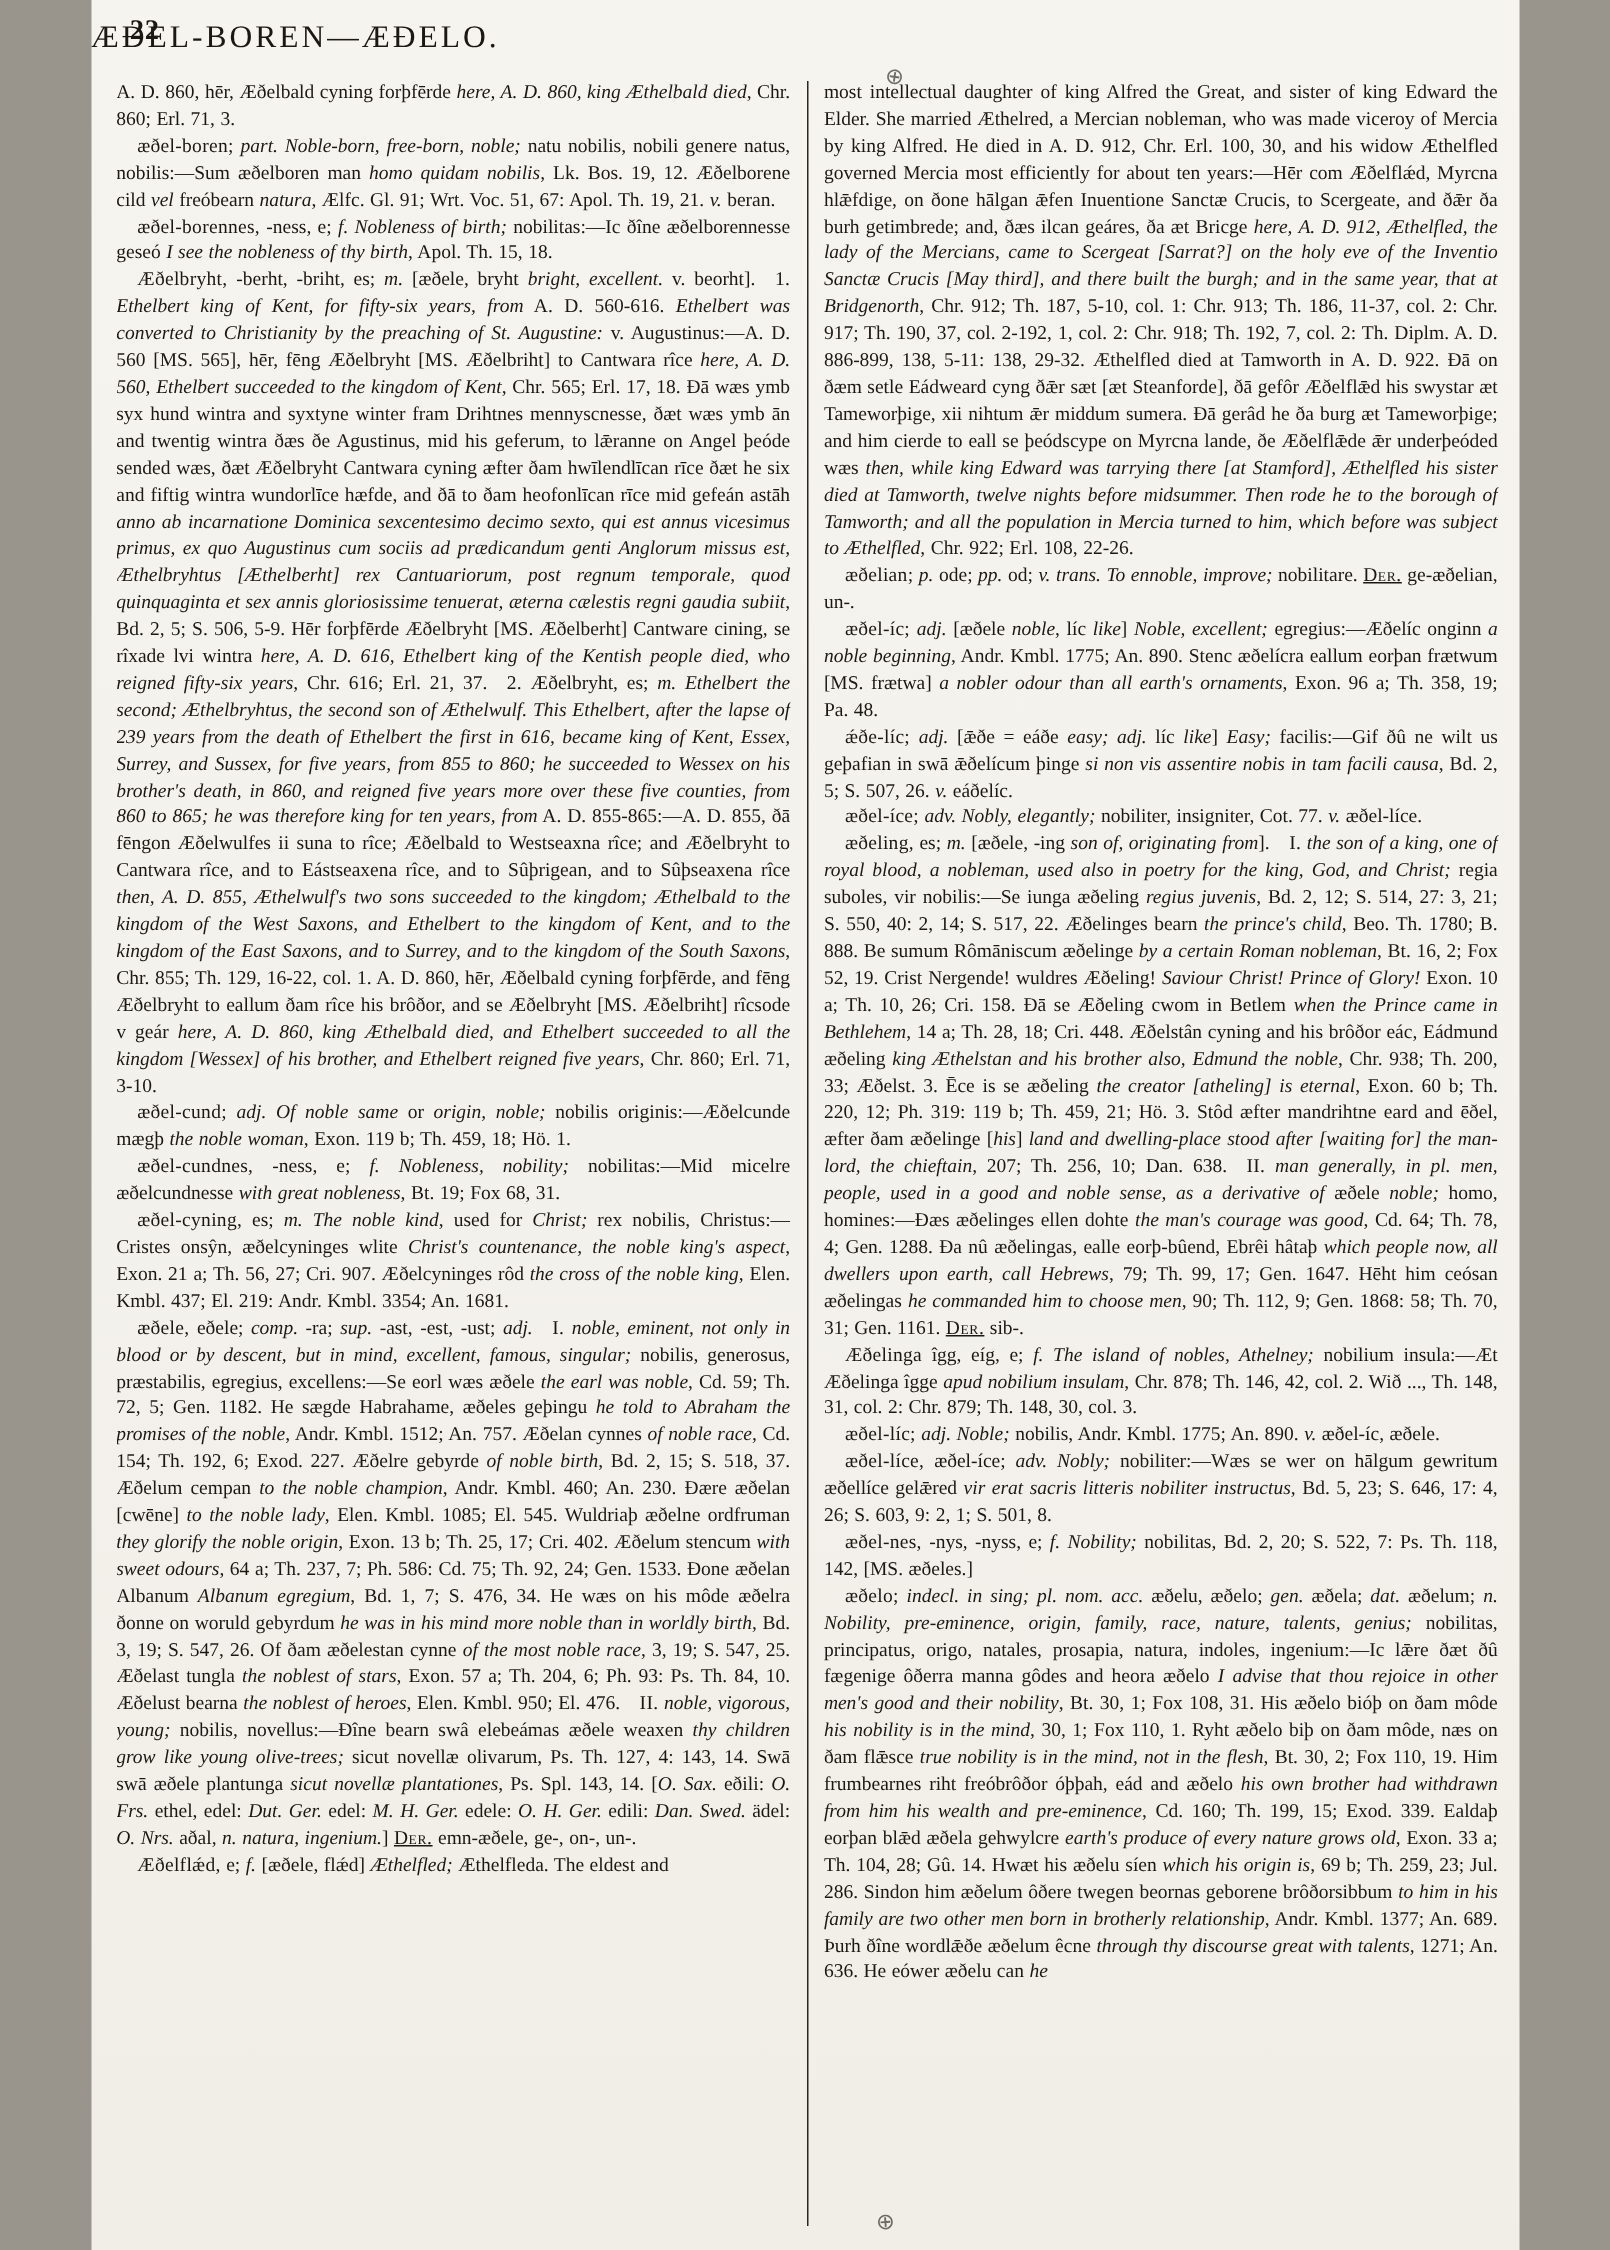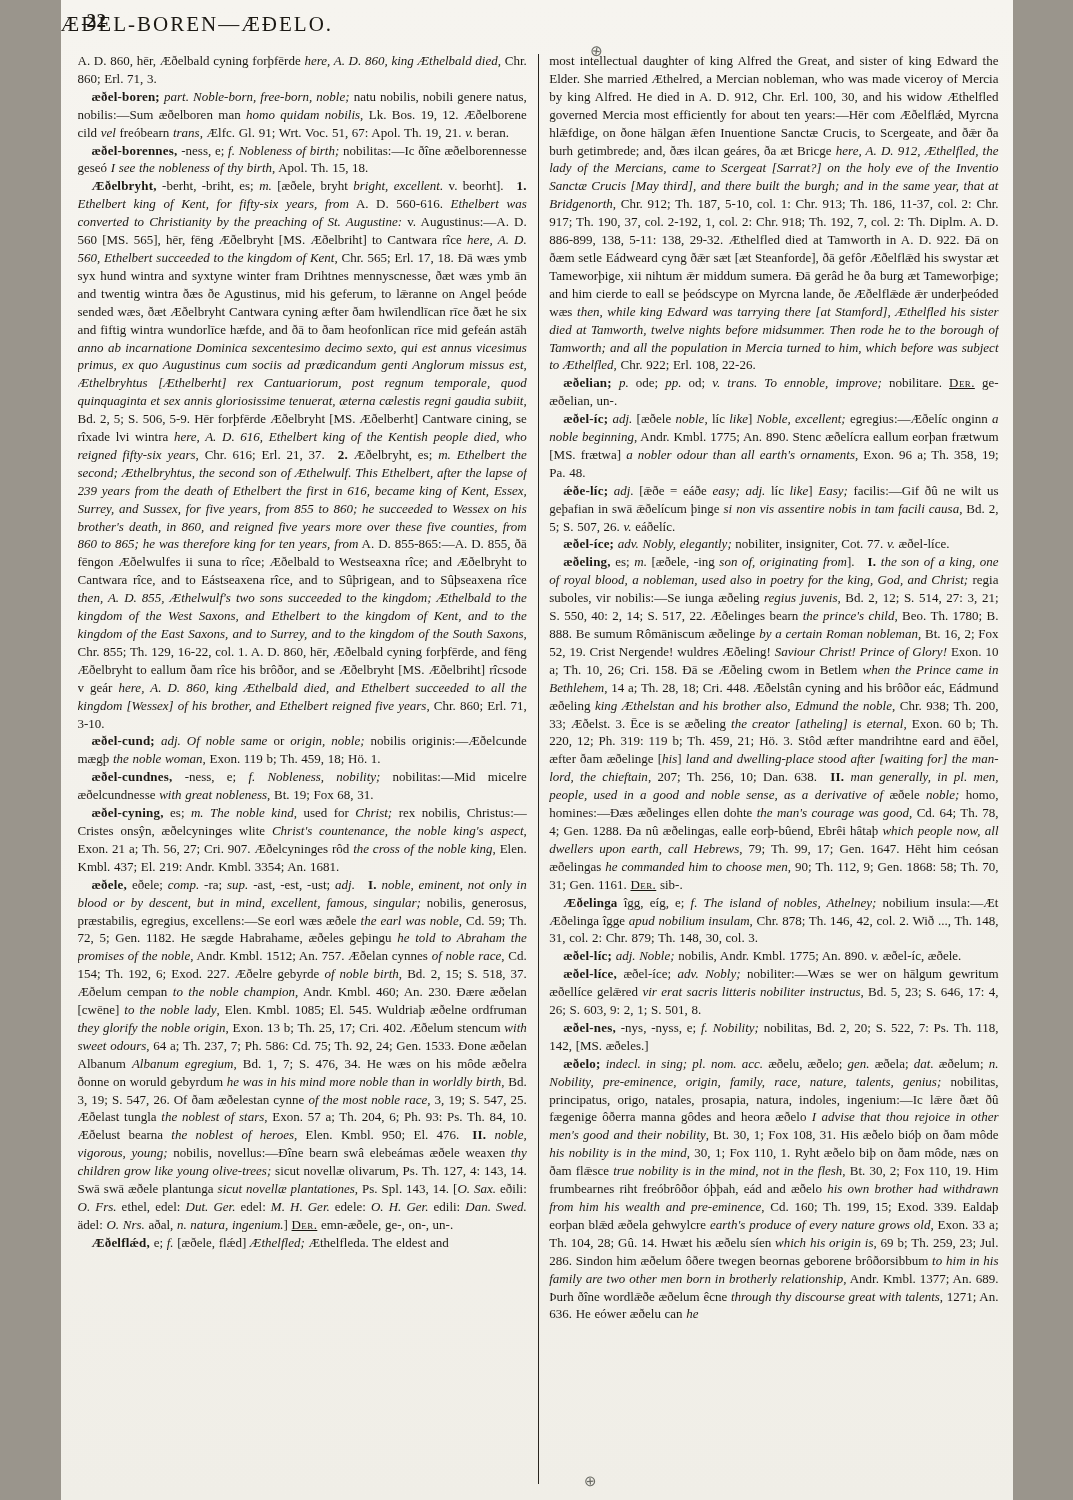--- a/index.html
+++ b/index.html
@@ -33,21 +33,21 @@
     font-size:13px;line-height:17.9px;
     word-spacing:.4px;
   }
   .divider{
     width:1.5px;background:#29251f;
     margin:2px 10px 4px 11px;
     flex:none;
   }
   .para{margin:0;text-indent:14px;}
   .para.noindent{text-indent:0;}
-  .para b{font-weight:bold;letter-spacing:.2px;}
+  .para b{font-weight:normal;letter-spacing:.2px;}
   .para i{font-style:italic;}
   .para .sc{font-variant:small-caps;letter-spacing:.4px;text-decoration:underline;}
   .mark{
     position:absolute;
     color:#4a4c45;opacity:.8;
     font-size:15px;line-height:1;
     font-family:"DejaVu Sans",sans-serif;
   }
   .mark.top{left:529px;top:44px;transform:rotate(8deg);}
   .mark.bottom{left:523px;top:1474px;transform:rotate(-4deg);}
@@ -56,21 +56,21 @@
 </head>
 <body>
 
 <div class="page">
   <div class="pageno">22</div>
   <div class="title">ÆÐEL-BOREN—ÆÐELO.</div>
 
   <div class="columns">
     <div class="col" id="col-left">
         <p class="para noindent">A. D. 860, hēr, Æðelbald cyning forþfērde <i>here, A. D. 860, king Æthelbald died</i>, Chr. 860; Erl. 71, 3.</p>
-        <p class="para"><b>æðel-boren;</b> <i>part. Noble-born, free-born, noble;</i> natu nobilis, nobili genere natus, nobilis:—Sum æðelboren man <i>homo quidam nobilis</i>, Lk. Bos. 19, 12. Æðelborene cild <i>vel</i> freóbearn <i>trans</i>, Ælfc. Gl. 91; Wrt. Voc. 51, 67: Apol. Th. 19, 21. <i>v.</i> beran.</p>
+        <p class="para"><b>æðel-boren;</b> <i>part. Noble-born, free-born, noble;</i> natu nobilis, nobili genere natus, nobilis:—Sum æðelboren man <i>homo quidam nobilis</i>, Lk. Bos. 19, 12. Æðelborene cild <i>vel</i> freóbearn <i>natura</i>, Ælfc. Gl. 91; Wrt. Voc. 51, 67: Apol. Th. 19, 21. <i>v.</i> beran.</p>
         <p class="para"><b>æðel-borennes,</b> -ness, e; <i>f. Nobleness of birth;</i> nobilitas:—Ic ðîne æðelborennesse geseó <i>I see the nobleness of thy birth</i>, Apol. Th. 15, 18.</p>
         <p class="para"><b>Æðelbryht,</b> -berht, -briht, es; <i>m.</i> [æðele, bryht <i>bright, excellent.</i> v. beorht]. <b>1.</b> <i>Ethelbert king of Kent, for fifty-six years, from</i> A. D. 560-616. <i>Ethelbert was converted to Christianity by the preaching of St. Augustine:</i> v. Augustinus:—A. D. 560 [MS. 565], hēr, fēng Æðelbryht [MS. Æðelbriht] to Cantwara rîce <i>here, A. D. 560, Ethelbert succeeded to the kingdom of Kent</i>, Chr. 565; Erl. 17, 18. Ðā wæs ymb syx hund wintra and syxtyne winter fram Drihtnes mennyscnesse, ðæt wæs ymb ān and twentig wintra ðæs ðe Agustinus, mid his geferum, to lǣranne on Angel þeóde sended wæs, ðæt Æðelbryht Cantwara cyning æfter ðam hwīlendlīcan rīce ðæt he six and fiftig wintra wundorlīce hæfde, and ðā to ðam heofonlīcan rīce mid gefeán astāh <i>anno ab incarnatione Dominica sexcentesimo decimo sexto, qui est annus vicesimus primus, ex quo Augustinus cum sociis ad prædicandum genti Anglorum missus est, Æthelbryhtus [Æthelberht] rex Cantuariorum, post regnum temporale, quod quinquaginta et sex annis gloriosissime tenuerat, æterna cælestis regni gaudia subiit</i>, Bd. 2, 5; S. 506, 5-9. Hēr forþfērde Æðelbryht [MS. Æðelberht] Cantware cining, se rîxade lvi wintra <i>here, A. D. 616, Ethelbert king of the Kentish people died, who reigned fifty-six years</i>, Chr. 616; Erl. 21, 37. <b>2.</b> Æðelbryht, es; <i>m. Ethelbert the second; Æthelbryhtus, the second son of Æthelwulf. This Ethelbert, after the lapse of 239 years from the death of Ethelbert the first in 616, became king of Kent, Essex, Surrey, and Sussex, for five years, from 855 to 860; he succeeded to Wessex on his brother's death, in 860, and reigned five years more over these five counties, from 860 to 865; he was therefore king for ten years, from</i> A. D. 855-865:—A. D. 855, ðā fēngon Æðelwulfes ii suna to rîce; Æðelbald to Westseaxna rîce; and Æðelbryht to Cantwara rîce, and to Eástseaxena rîce, and to Sûþrigean, and to Sûþseaxena rîce <i>then, A. D. 855, Æthelwulf's two sons succeeded to the kingdom; Æthelbald to the kingdom of the West Saxons, and Ethelbert to the kingdom of Kent, and to the kingdom of the East Saxons, and to Surrey, and to the kingdom of the South Saxons</i>, Chr. 855; Th. 129, 16-22, col. 1. A. D. 860, hēr, Æðelbald cyning forþfērde, and fēng Æðelbryht to eallum ðam rîce his brôðor, and se Æðelbryht [MS. Æðelbriht] rîcsode v geár <i>here, A. D. 860, king Æthelbald died, and Ethelbert succeeded to all the kingdom [Wessex] of his brother, and Ethelbert reigned five years</i>, Chr. 860; Erl. 71, 3-10.</p>
         <p class="para"><b>æðel-cund;</b> <i>adj. Of noble same</i> or <i>origin, noble;</i> nobilis originis:—Æðelcunde mægþ <i>the noble woman</i>, Exon. 119 b; Th. 459, 18; Hö. 1.</p>
         <p class="para"><b>æðel-cundnes,</b> -ness, e; <i>f. Nobleness, nobility;</i> nobilitas:—Mid micelre æðelcundnesse <i>with great nobleness</i>, Bt. 19; Fox 68, 31.</p>
         <p class="para"><b>æðel-cyning,</b> es; <i>m. The noble kind</i>, used for <i>Christ;</i> rex nobilis, Christus:—Cristes onsŷn, æðelcyninges wlite <i>Christ's countenance, the noble king's aspect</i>, Exon. 21 a; Th. 56, 27; Cri. 907. Æðelcyninges rôd <i>the cross of the noble king</i>, Elen. Kmbl. 437; El. 219: Andr. Kmbl. 3354; An. 1681.</p>
         <p class="para"><b>æðele,</b> eðele; <i>comp.</i> -ra; <i>sup.</i> -ast, -est, -ust; <i>adj.</i> <b>I.</b> <i>noble, eminent, not only in blood or by descent, but in mind, excellent, famous, singular;</i> nobilis, generosus, præstabilis, egregius, excellens:—Se eorl wæs æðele <i>the earl was noble</i>, Cd. 59; Th. 72, 5; Gen. 1182. He sægde Habrahame, æðeles geþingu <i>he told to Abraham the promises of the noble</i>, Andr. Kmbl. 1512; An. 757. Æðelan cynnes <i>of noble race</i>, Cd. 154; Th. 192, 6; Exod. 227. Æðelre gebyrde <i>of noble birth</i>, Bd. 2, 15; S. 518, 37. Æðelum cempan <i>to the noble champion</i>, Andr. Kmbl. 460; An. 230. Ðære æðelan [cwēne] <i>to the noble lady</i>, Elen. Kmbl. 1085; El. 545. Wuldriaþ æðelne ordfruman <i>they glorify the noble origin</i>, Exon. 13 b; Th. 25, 17; Cri. 402. Æðelum stencum <i>with sweet odours</i>, 64 a; Th. 237, 7; Ph. 586: Cd. 75; Th. 92, 24; Gen. 1533. Ðone æðelan Albanum <i>Albanum egregium</i>, Bd. 1, 7; S. 476, 34. He wæs on his môde æðelra ðonne on woruld gebyrdum <i>he was in his mind more noble than in worldly birth</i>, Bd. 3, 19; S. 547, 26. Of ðam æðelestan cynne <i>of the most noble race</i>, 3, 19; S. 547, 25. Æðelast tungla <i>the noblest of stars</i>, Exon. 57 a; Th. 204, 6; Ph. 93: Ps. Th. 84, 10. Æðelust bearna <i>the noblest of heroes</i>, Elen. Kmbl. 950; El. 476. <b>II.</b> <i>noble, vigorous, young;</i> nobilis, novellus:—Ðîne bearn swâ elebeámas æðele weaxen <i>thy children grow like young olive-trees;</i> sicut novellæ olivarum, Ps. Th. 127, 4: 143, 14. Swā swā æðele plantunga <i>sicut novellæ plantationes</i>, Ps. Spl. 143, 14. [<i>O. Sax.</i> eðili: <i>O. Frs.</i> ethel, edel: <i>Dut. Ger.</i> edel: <i>M. H. Ger.</i> edele: <i>O. H. Ger.</i> edili: <i>Dan. Swed.</i> ädel: <i>O. Nrs.</i> aðal, <i>n. natura, ingenium.</i>] <span class="sc">Der.</span> emn-æðele, ge-, on-, un-.</p>
         <p class="para"><b>Æðelflǽd,</b> e; <i>f.</i> [æðele, flǽd] <i>Æthelfled;</i> Æthelfleda. The eldest and</p>
       </div>
     <div class="divider"></div>
     <div class="col" id="col-right">

